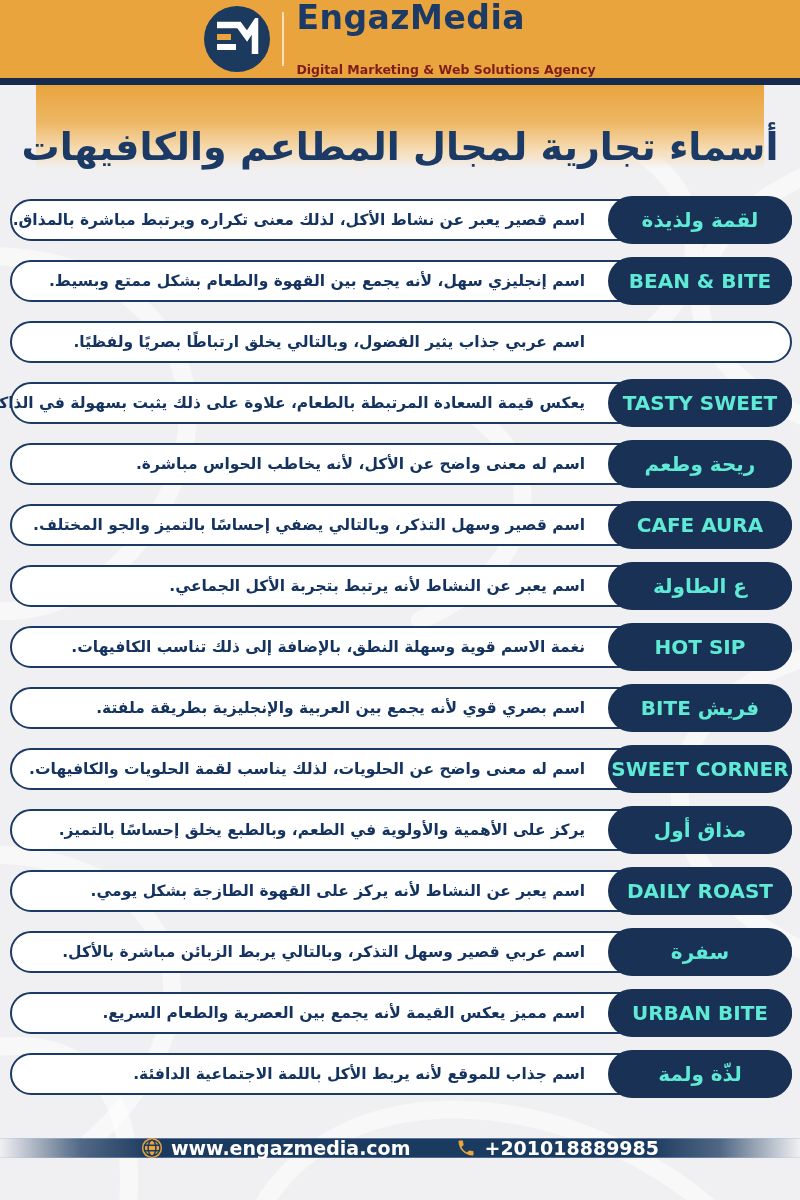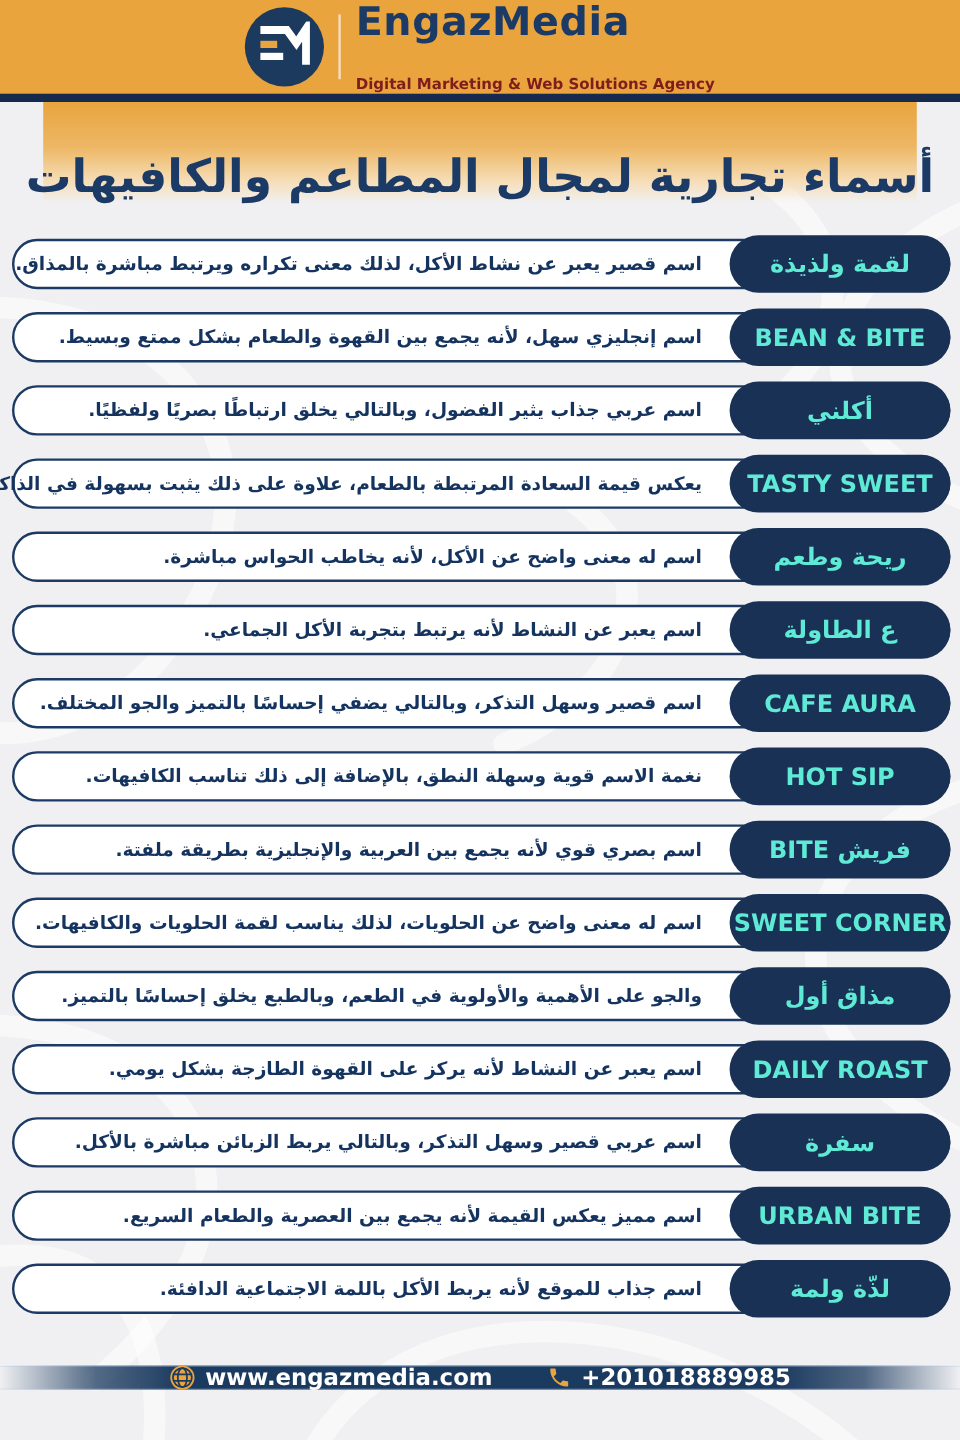--- a/index.html
+++ b/index.html
@@ -135,23 +135,20 @@
     </div>
     <div class="pill">
       <div class="pill-text">BEAN &amp; BITE</div>
     </div>
   </div>
 
   <div class="row">
     <div class="desc-box">
       <div class="desc-text">اسم عربي جذاب يثير الفضول، وبالتالي يخلق ارتباطًا بصريًا ولفظيًا.</div>
     </div>
-    <div class="pill">
-      <div class="pill-text">أكلني</div>
-    </div>
   </div>
 
   <div class="row">
     <div class="desc-box">
       <div class="desc-text">يعكس قيمة السعادة المرتبطة بالطعام، علاوة على ذلك يثبت بسهولة في الذاكرة.</div>
     </div>
     <div class="pill">
       <div class="pill-text">TASTY SWEET</div>
     </div>
   </div>
@@ -160,38 +157,38 @@
     <div class="desc-box">
       <div class="desc-text">اسم له معنى واضح عن الأكل، لأنه يخاطب الحواس مباشرة.</div>
     </div>
     <div class="pill">
       <div class="pill-text">ريحة وطعم</div>
     </div>
   </div>
 
   <div class="row">
     <div class="desc-box">
+      <div class="desc-text">اسم قصير وسهل التذكر، وبالتالي يضفي إحساسًا بالتميز والجو المختلف.</div>
+    </div>
+    <div class="pill">
+      <div class="pill-text">CAFE AURA</div>
+    </div>
+  </div>
+
+  <div class="row">
+    <div class="desc-box">
       <div class="desc-text">اسم يعبر عن النشاط لأنه يرتبط بتجربة الأكل الجماعي.</div>
     </div>
     <div class="pill">
       <div class="pill-text">ع الطاولة</div>
     </div>
   </div>
 
   <div class="row">
     <div class="desc-box">
-      <div class="desc-text">اسم قصير وسهل التذكر، وبالتالي يضفي إحساسًا بالتميز والجو المختلف.</div>
-    </div>
-    <div class="pill">
-      <div class="pill-text">CAFE AURA</div>
-    </div>
-  </div>
-
-  <div class="row">
-    <div class="desc-box">
       <div class="desc-text">نغمة الاسم قوية وسهلة النطق، بالإضافة إلى ذلك تناسب الكافيهات.</div>
     </div>
     <div class="pill">
       <div class="pill-text">HOT SIP</div>
     </div>
   </div>
 
   <div class="row">
     <div class="desc-box">
       <div class="desc-text">اسم بصري قوي لأنه يجمع بين العربية والإنجليزية بطريقة ملفتة.</div>
@@ -205,21 +202,21 @@
     <div class="desc-box">
       <div class="desc-text">اسم له معنى واضح عن الحلويات، لذلك يناسب لقمة الحلويات والكافيهات.</div>
     </div>
     <div class="pill">
       <div class="pill-text">SWEET CORNER</div>
     </div>
   </div>
 
   <div class="row">
     <div class="desc-box">
-      <div class="desc-text">والجو على الأهمية والأولوية في الطعم، وبالطبع يخلق إحساسًا بالتميز.</div>
+      <div class="desc-text">يركز على الأهمية والأولوية في الطعم، وبالطبع يخلق إحساسًا بالتميز.</div>
     </div>
     <div class="pill">
       <div class="pill-text">مذاق أول</div>
     </div>
   </div>
 
   <div class="row">
     <div class="desc-box">
       <div class="desc-text">اسم يعبر عن النشاط لأنه يركز على القهوة الطازجة بشكل يومي.</div>
     </div>

